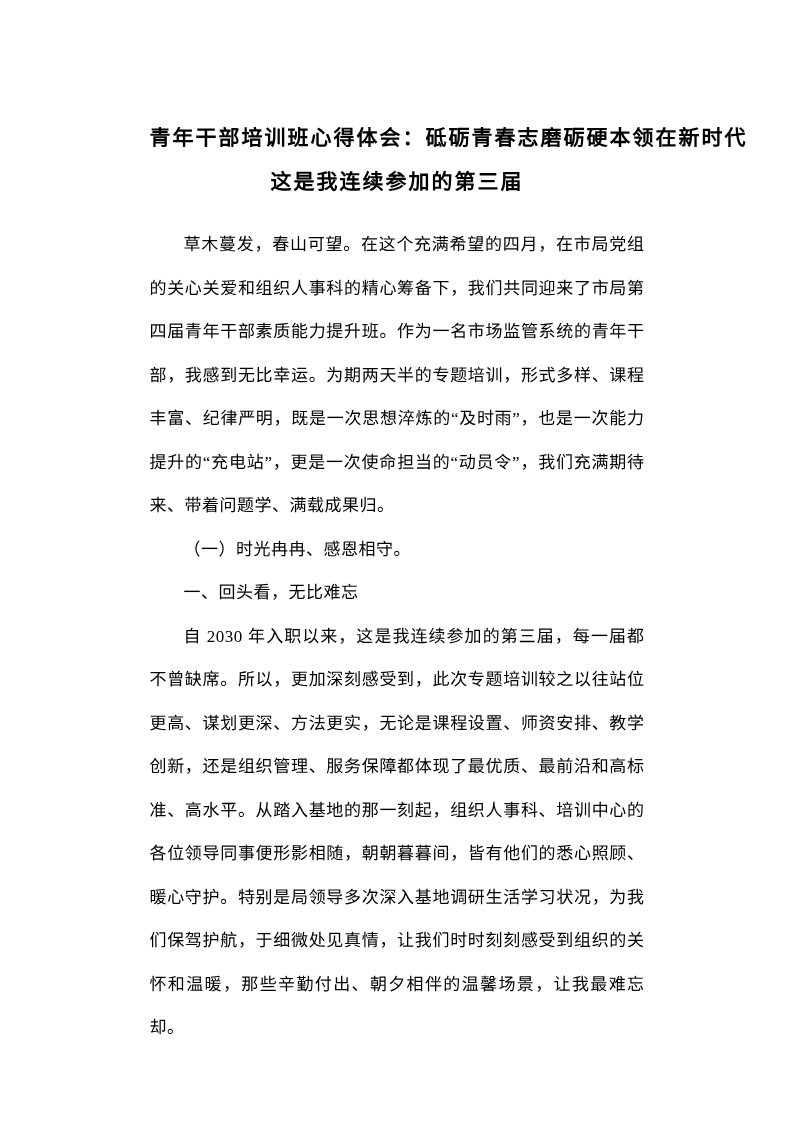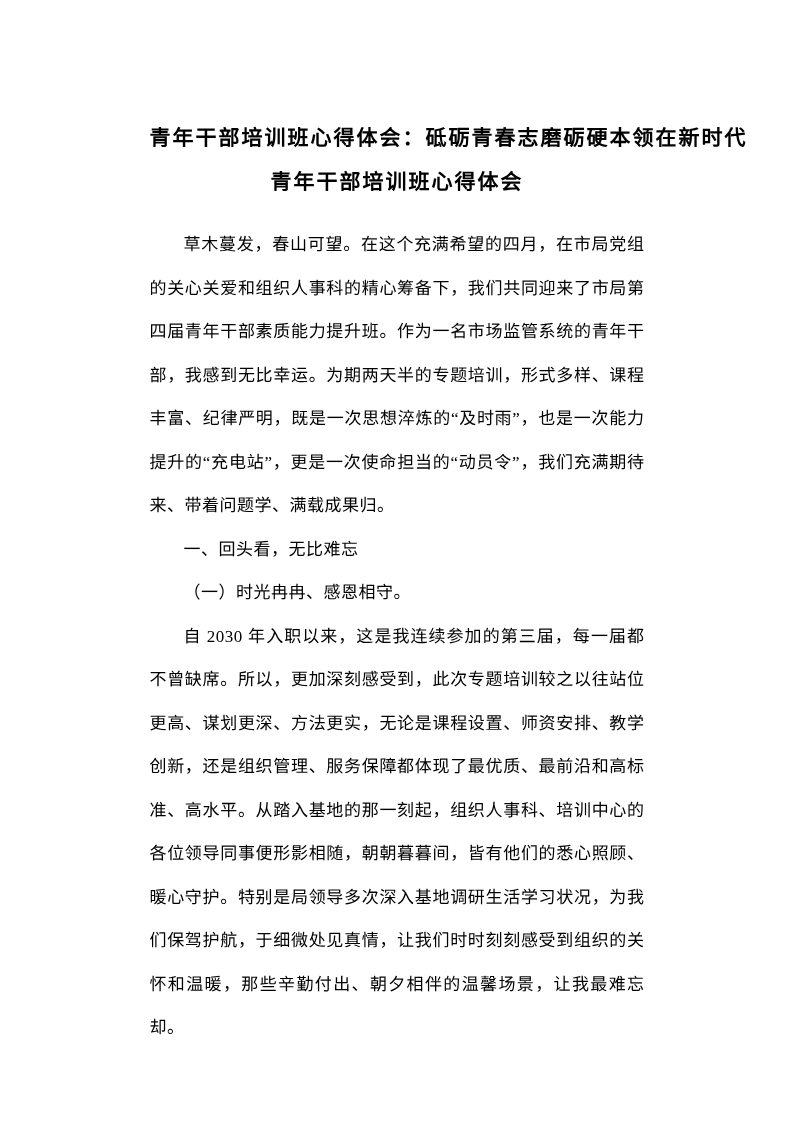--- a/index.html
+++ b/index.html
@@ -45,23 +45,23 @@
   .para.heading-2 {
     text-align: left;
   }
 </style>
 </head>
 <body>
 
 <div class="page">
   <h1 class="doc-title">
     <span class="title-line">青年干部培训班心得体会：砥砺青春志磨砺硬本领在新时代</span>
-    <span class="title-line">青年干部培训班心得体会</span>
+    <span class="title-line">这是我连续参加的第三届</span>
   </h1>
 
   <p class="para body">草木蔓发，春山可望。在这个充满希望的四月，在市局党组的关心关爱和组织人事科的精心筹备下，我们共同迎来了市局第四届青年干部素质能力提升班。作为一名市场监管系统的青年干部，我感到无比幸运。为期两天半的专题培训，形式多样、课程丰富、纪律严明，既是一次思想淬炼的“及时雨”，也是一次能力提升的“充电站”，更是一次使命担当的“动员令”，我们充满期待来、带着问题学、满载成果归。</p>
 
+  <p class="para heading-2">（一）时光冉冉、感恩相守。</p>
+
   <p class="para heading-1">一、回头看，无比难忘</p>
-
-  <p class="para heading-2">（一）时光冉冉、感恩相守。</p>
 
   <p class="para body">自 2030 年入职以来，这是我连续参加的第三届，每一届都不曾缺席。所以，更加深刻感受到，此次专题培训较之以往站位更高、谋划更深、方法更实，无论是课程设置、师资安排、教学创新，还是组织管理、服务保障都体现了最优质、最前沿和高标准、高水平。从踏入基地的那一刻起，组织人事科、培训中心的各位领导同事便形影相随，朝朝暮暮间，皆有他们的悉心照顾、暖心守护。特别是局领导多次深入基地调研生活学习状况，为我们保驾护航，于细微处见真情，让我们时时刻刻感受到组织的关怀和温暖，那些辛勤付出、朝夕相伴的温馨场景，让我最难忘却。</p>
 </div>
 
 </body></html>

